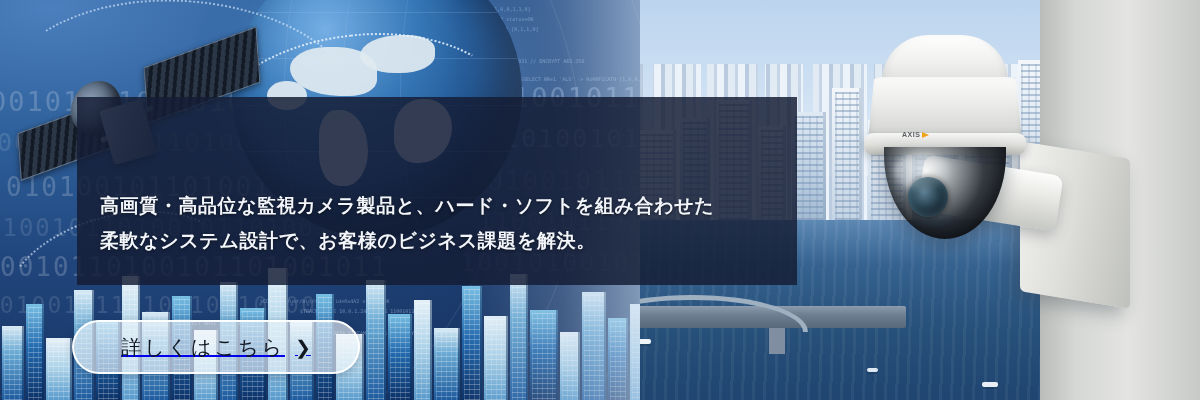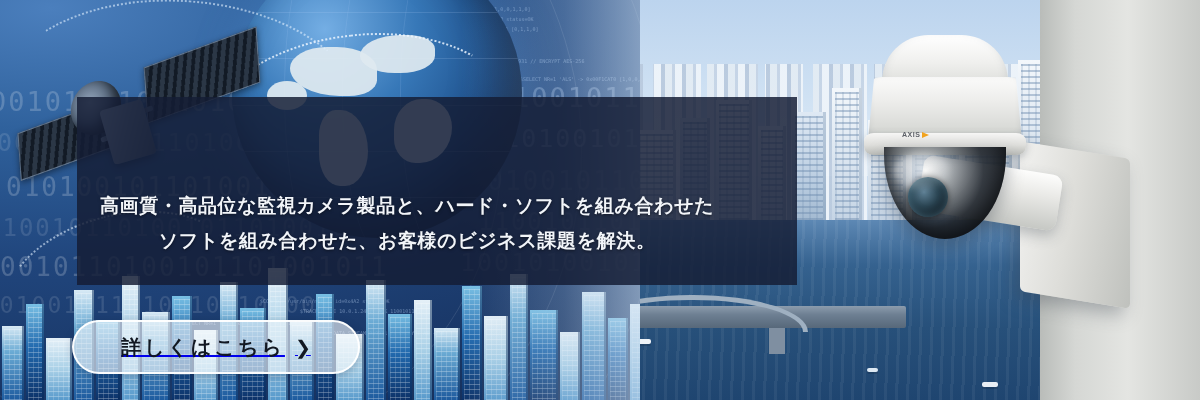--- a/index.html
+++ b/index.html
@@ -315,39 +315,39 @@
   .subcopy{
     position:absolute;
     left:100px; top:188px;
     color:#f2f5f9;
     font-size:19px;
     font-weight:bold;
     line-height:35px;
     letter-spacing:.6px;
     text-shadow:0 1px 3px rgba(0,0,0,.5);
   }
-  .subcopy div{white-space:nowrap;text-align:center;}
+  .subcopy div{white-space:nowrap;}
 
   .cta{
     position:absolute;
     left:72px; top:320px;
     width:288px; height:54px;
     border-radius:27px;
     border:2px solid rgba(255,255,255,.95);
     background: rgba(244,248,252,.62);
     box-shadow:0 2px 8px rgba(10,30,60,.28);
     display:flex; align-items:center; justify-content:center;
     gap:10px;
     cursor:pointer;
     box-sizing:border-box;
   }
   .cta .cta-label{
     color:#121822;
     font-size:20px;
-    font-weight:bold;
+    font-weight:normal;
     letter-spacing:3px;
     white-space:nowrap;
   }
   .cta .cta-arrow{
     color:#121822;
     font-size:19px;
     font-weight:bold;
     line-height:1;
   }
 </style>
@@ -493,21 +493,21 @@
         <div class="lens"></div>
       </div>
     </div>
   </div>
 
   <div class="copy-panel"></div>
 
 
   <div class="subcopy">
     <div>高画質・高品位な監視カメラ製品と、ハード・ソフトを組み合わせた</div>
-    <div>ソフトを組み合わせた、お客様のビジネス課題を解決。</div>
+    <div>柔軟なシステム設計で、お客様のビジネス課題を解決。</div>
   </div>
 
   <a class="cta" href="#">
     <span class="cta-label">詳しくはこちら</span>
     <span class="cta-arrow">❯</span>
   </a>
 
 </div>
 
 </body></html>

